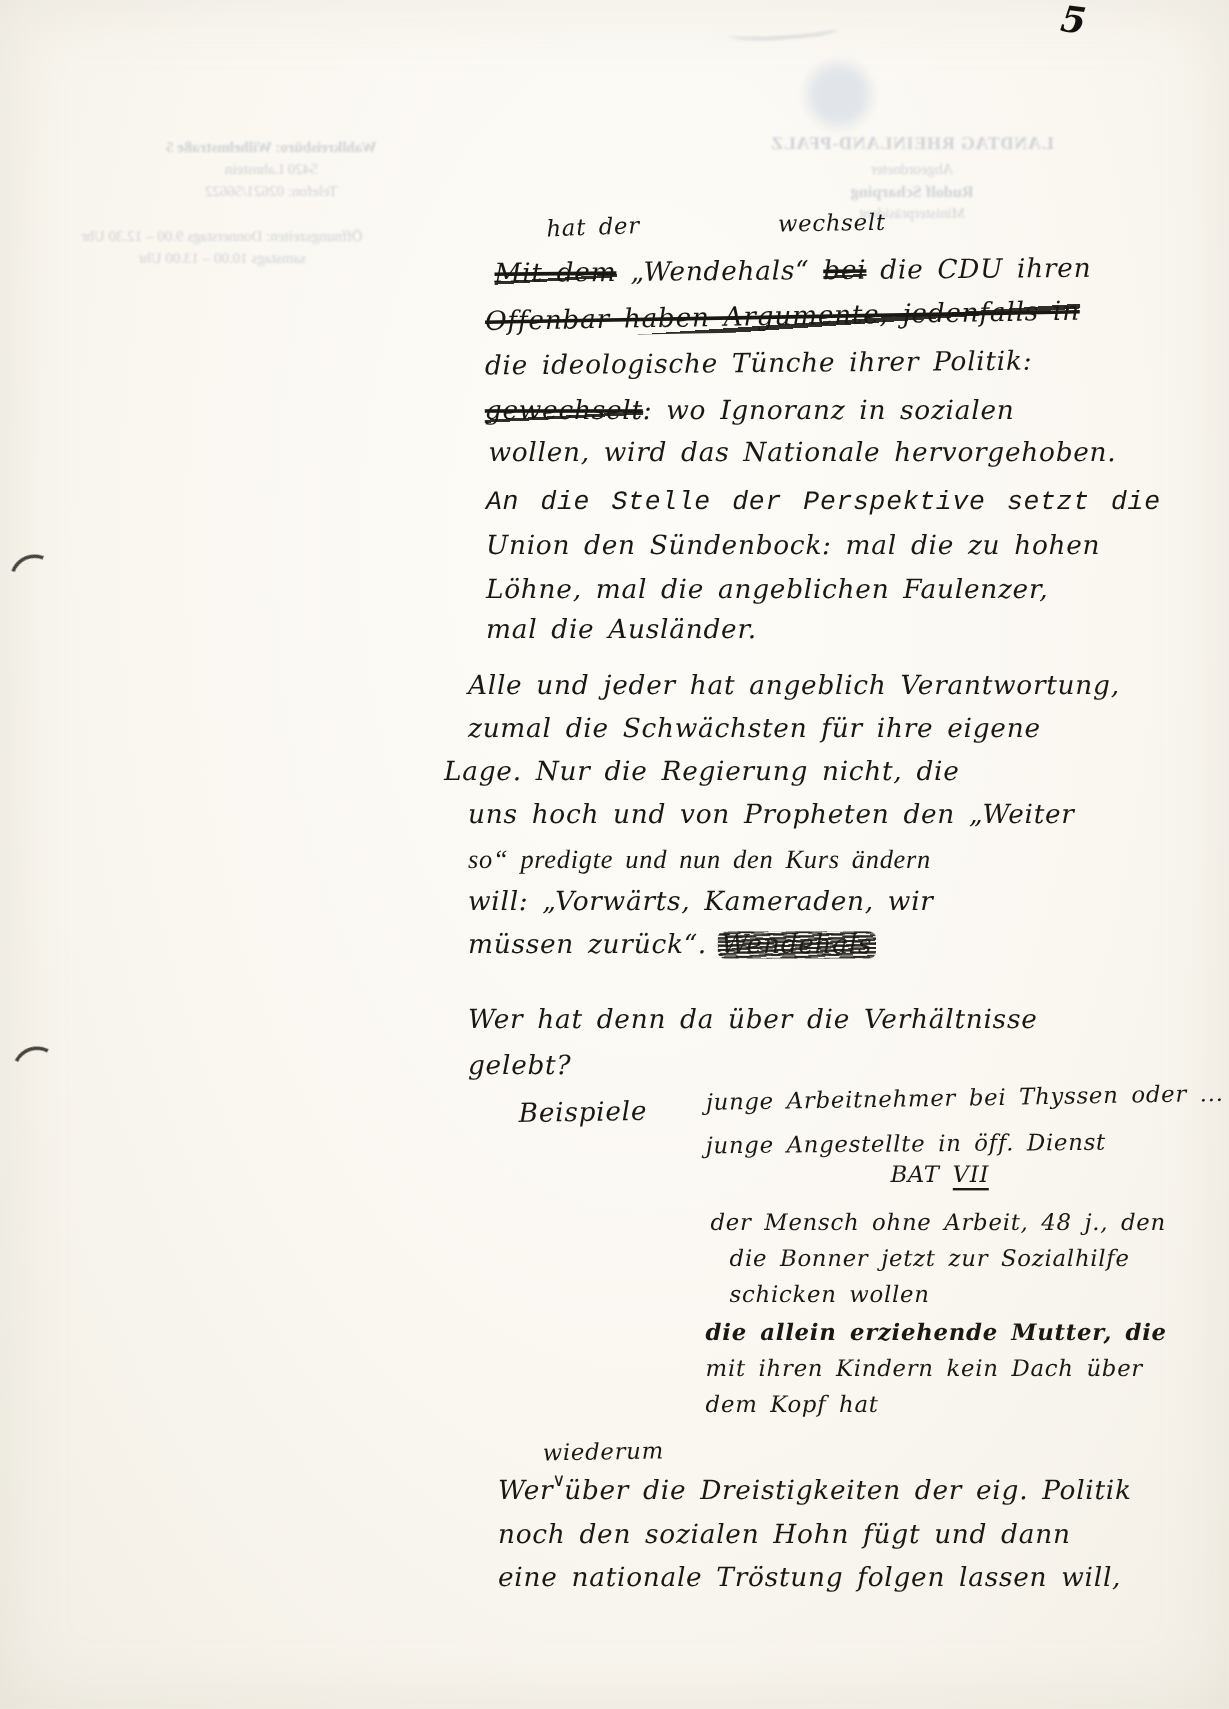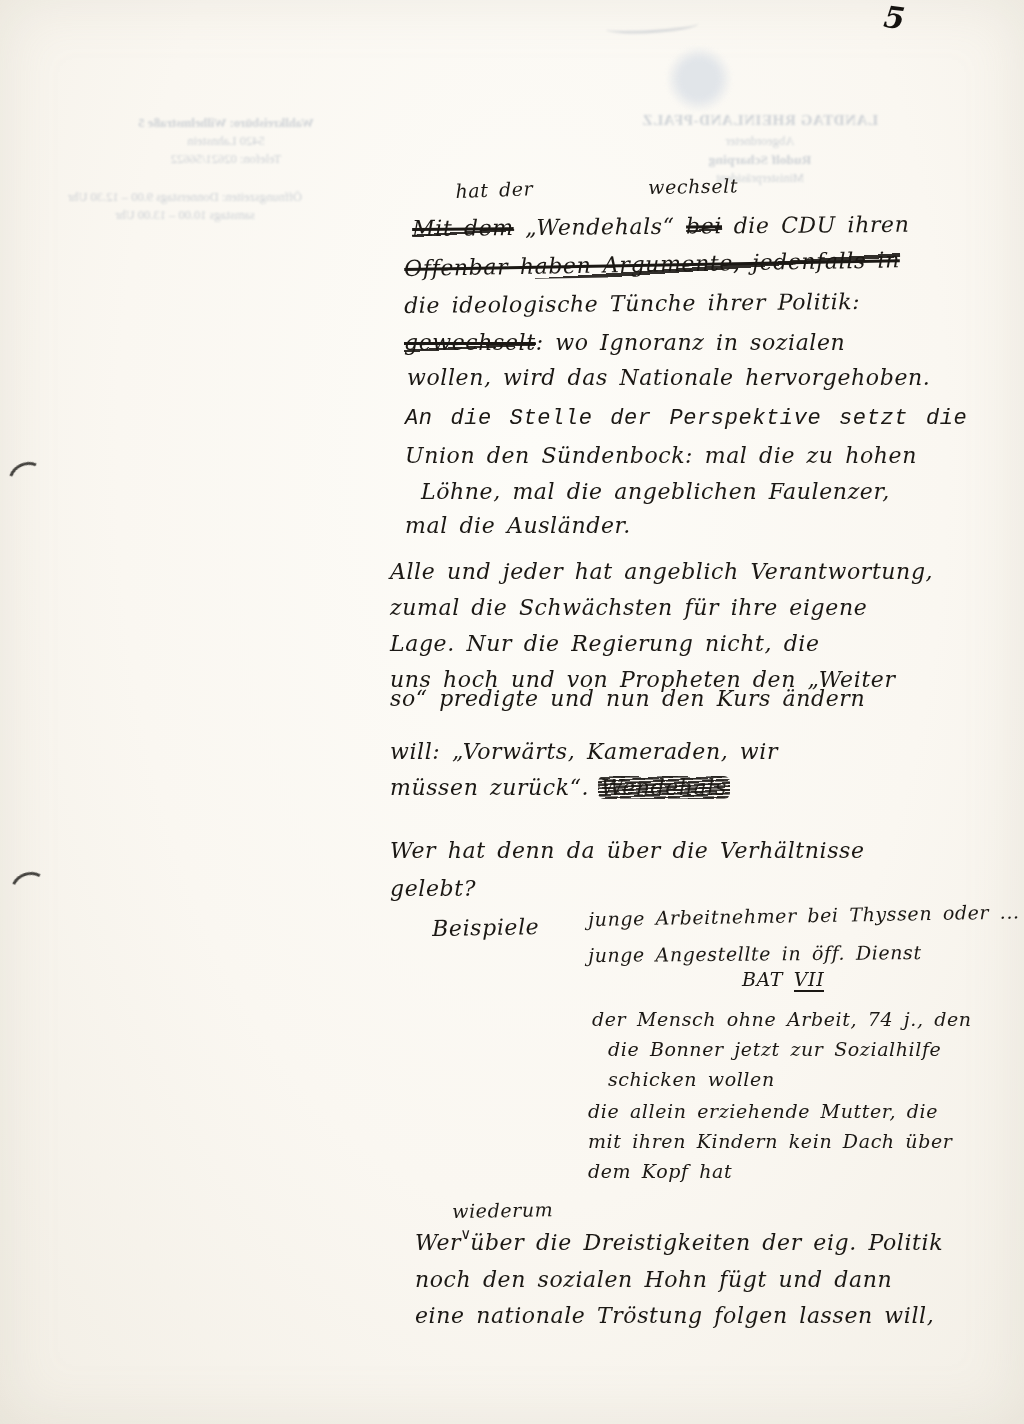--- a/index.html
+++ b/index.html
@@ -104,39 +104,39 @@
   <div id="hw-root">
       <div class="hw" style="left: 455px; top: 180px; font-size: 19px; transform: rotate(-2deg);"><span class="st-insert">hat der</span></div>
       <div class="hw" style="left: 648px; top: 176px; font-size: 19px; transform: rotate(-1deg);"><span class="st-insert">wechselt</span></div>
       <div class="hw" style="left: 412px; top: 216px; transform: rotate(-0.5deg);"><span class="st-strike">Mit dem</span><span> „Wendehals“ </span><span class="st-strike">bei</span><span> die CDU ihren</span></div>
       <div class="hw" style="left: 404px; top: 256px; transform: rotate(-1deg);"><span class="st-strike">Offenbar haben Argumente, jedenfalls in</span></div>
       <div class="hw" style="left: 404px; top: 293px; transform: rotate(-0.5deg);"><span>die ideologische Tünche ihrer Politik:</span></div>
       <div class="hw" style="left: 404px; top: 330px; transform: rotate(0deg);"><span class="st-strike">gewechselt</span><span>: wo Ignoranz in sozialen</span></div>
       <div class="hw" style="left: 407px; top: 365px; transform: rotate(0deg);"><span>wollen, wird das Nationale hervorgehoben.</span></div>
       <div class="hw" style="left: 405px; top: 406px; transform: rotate(0deg); font-family: Liberation Mono, monospace;"><span>An die Stelle der Perspektive setzt die</span></div>
       <div class="hw" style="left: 405px; top: 443px; transform: rotate(0deg);"><span>Union den Sündenbock: mal die zu hohen</span></div>
-      <div class="hw" style="left: 405px; top: 479px; transform: rotate(0deg); margin-left: 16px;"><span>Löhne, mal die angeblichen Faulenzer,</span></div>
+      <div class="hw" style="left: 405px; top: 479px; transform: rotate(0deg);"><span>Löhne, mal die angeblichen Faulenzer,</span></div>
       <div class="hw" style="left: 405px; top: 513px; transform: rotate(0deg);"><span>mal die Ausländer.</span></div>
       <div class="hw" style="left: 390px; top: 559px; transform: rotate(0deg);"><span>Alle und jeder hat angeblich Verantwortung,</span></div>
       <div class="hw" style="left: 390px; top: 595px; transform: rotate(0deg);"><span>zumal die Schwächsten für ihre eigene</span></div>
-      <div class="hw" style="left: 390px; top: 631px; transform: rotate(0deg);"><span>Lage. Nur die Regierung nicht, die</span></div>
+      <div class="hw" style="left: 370px; top: 631px; transform: rotate(0deg);"><span>Lage. Nur die Regierung nicht, die</span></div>
       <div class="hw" style="left: 390px; top: 667px; transform: rotate(0deg);"><span>uns hoch und von Propheten den „Weiter</span></div>
-      <div class="hw" style="left: 390px; top: 686px; transform: rotate(0deg);"><span>so“ predigte und nun den Kurs ändern</span></div>
+      <div class="hw" style="left: 390px; top: 703px; transform: rotate(0deg); font-family: Liberation Serif, serif;"><span>so“ predigte und nun den Kurs ändern</span></div>
       <div class="hw" style="left: 390px; top: 739px; transform: rotate(0deg);"><span>will: „Vorwärts, Kameraden, wir</span></div>
       <div class="hw" style="left: 390px; top: 775px; transform: rotate(0deg);"><span>müssen zurück“. </span><span class="st-scribble">Wendehals</span></div>
       <div class="hw" style="left: 390px; top: 838px; transform: rotate(0deg);"><span>Wer hat denn da über die Verhältnisse</span></div>
       <div class="hw" style="left: 390px; top: 876px; transform: rotate(0deg);"><span>gelebt?</span></div>
       <div class="hw" style="left: 432px; top: 916px; transform: rotate(-1deg);"><span>Beispiele</span></div>
       <div class="hw" style="left: 588px; top: 908px; font-size: 19px; transform: rotate(-1deg);"><span>junge Arbeitnehmer bei Thyssen oder ...</span></div>
       <div class="hw" style="left: 588px; top: 944px; font-size: 19px; transform: rotate(-0.5deg);"><span>junge Angestellte in öff. Dienst</span></div>
       <div class="hw" style="left: 742px; top: 968px; font-size: 19px; transform: rotate(0deg);"><span>BAT </span><span class="st-underline">VII</span></div>
-      <div class="hw" style="left: 592px; top: 1008px; font-size: 19px; transform: rotate(0deg);"><span>der Mensch ohne Arbeit, 74 j., den</span></div>
+      <div class="hw" style="left: 592px; top: 1008px; font-size: 19px; transform: rotate(0deg);"><span>der Mensch ohne Arbeit, 48 j., den</span></div>
       <div class="hw" style="left: 608px; top: 1038px; font-size: 19px; transform: rotate(0deg);"><span>die Bonner jetzt zur Sozialhilfe</span></div>
       <div class="hw" style="left: 608px; top: 1068px; font-size: 19px; transform: rotate(0deg); text-align: right;"><span>schicken wollen</span></div>
-      <div class="hw" style="left: 588px; top: 1100px; font-size: 19px; transform: rotate(0deg);"><span>die allein erziehende Mutter, die</span></div>
+      <div class="hw" style="left: 588px; top: 1100px; font-size: 19px; transform: rotate(0deg); font-weight: bold;"><span>die allein erziehende Mutter, die</span></div>
       <div class="hw" style="left: 588px; top: 1130px; font-size: 19px; transform: rotate(0deg);"><span>mit ihren Kindern kein Dach über</span></div>
       <div class="hw" style="left: 588px; top: 1160px; font-size: 19px; transform: rotate(0deg);"><span>dem Kopf hat</span></div>
       <div class="hw" style="left: 452px; top: 1200px; font-size: 18px; transform: rotate(-1deg);"><span class="st-insert">wiederum</span></div>
       <div class="hw" style="left: 415px; top: 1230px; transform: rotate(0deg);"><span>Wer</span><span class="st-caret">∨</span><span>über die Dreistigkeiten der eig. Politik</span></div>
       <div class="hw" style="left: 415px; top: 1267px; transform: rotate(0deg);"><span>noch den sozialen Hohn fügt und dann</span></div>
       <div class="hw" style="left: 415px; top: 1303px; transform: rotate(0deg);"><span>eine nationale Tröstung folgen lassen will,</span></div>
     </div>
 </div>
 
 </body></html>

